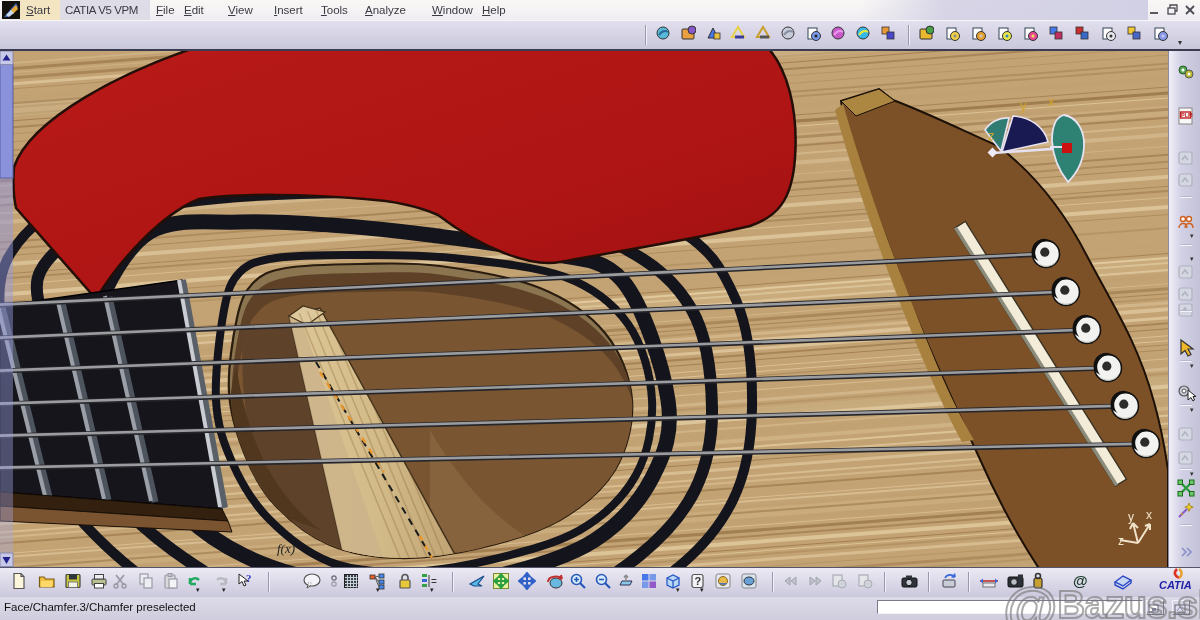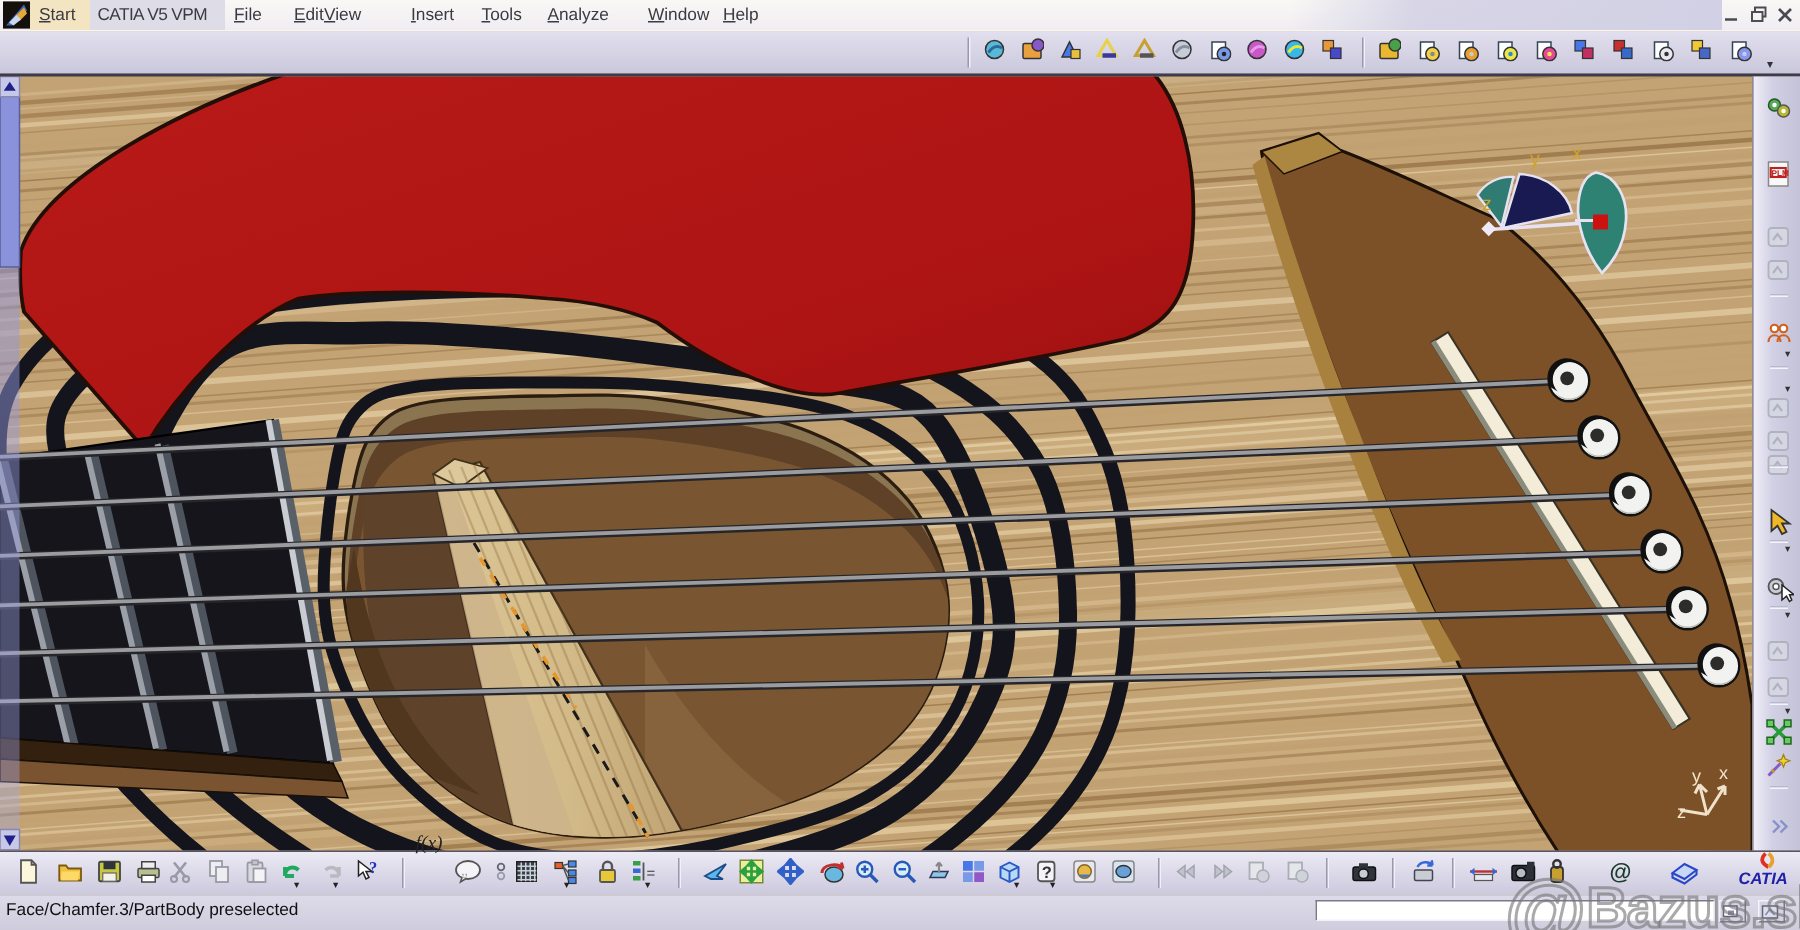--- a/index.html
+++ b/index.html
@@ -25,22 +25,22 @@
         <path d="M2 16 L14 2 L16 6 L6 16 Z" fill="#3a66b8"></path>
         <path d="M8 10 L14 4 16 8 11 13 Z" fill="#e8a838"></path>
         <path d="M4 14 L9 9 12 12 7 16 Z" fill="#c8d8f0"></path>
       </svg></div>
 <div style="position:absolute;left:20px;top:0;width:40px;height:20px;background:#f3e5c2"></div>
 <div style="position:absolute;left:60px;top:0;width:90px;height:20px;background:#dedce6"></div>
 <div style="position:absolute;left:860px;top:0;width:288px;height:20px;background:linear-gradient(90deg,rgba(211,209,228,0),rgba(211,209,228,0.9) 30%,#d2d0e4)"></div>
 <div class="m" style="left:26px"><u>S</u>tart</div>
 <div class="m" style="left:65px"><span style="letter-spacing:-0.4px">CATIA V5 VPM</span></div>
 <div class="m" style="left:156px"><u>F</u>ile</div>
-<div class="m" style="left:196px"><u>E</u>dit</div>
-<div class="m" style="left:216px"><u>V</u>iew</div>
+<div class="m" style="left:184px"><u>E</u>dit</div>
+<div class="m" style="left:228px"><u>V</u>iew</div>
 <div class="m" style="left:274px"><u>I</u>nsert</div>
 <div class="m" style="left:321px"><u>T</u>ools</div>
 <div class="m" style="left:365px"><u>A</u>nalyze</div>
 <div class="m" style="left:432px"><u>W</u>indow</div>
 <div class="m" style="left:482px"><u>H</u>elp</div>
 <div id="winbtns"><svg width="52" height="18" viewBox="0 0 52 18">
         <g stroke="#4a4a52" stroke-width="1.8">
           <line x1="2" y1="12" x2="10" y2="12"></line>
         </g>
         <g fill="none" stroke="#4a4a52" stroke-width="1.3">
@@ -522,21 +522,21 @@
       <path d="M4 12 C4 6 10 5 13 8 M4 12 L4 6 M4 12 L10 12" stroke="#1faa5f" stroke-width="2.6" fill="none"></path>
     </svg></div>
 <div class="ticon" style="left:212px;top:572px"><svg width="18" height="18" viewBox="0 0 18 18">
       <path d="M14 12 C14 6 8 5 5 8 M14 12 L14 6 M14 12 L8 12" stroke="#b8bac0" stroke-width="2.4" fill="none"></path>
     </svg></div>
 <div class="ticon" style="left:236px;top:572px"><svg width="18" height="18" viewBox="0 0 18 18">
       <path d="M3 2 L3 12 6 9.5 8 14 10 13 8 9 12 9 Z" fill="#fff" stroke="#222" stroke-width="1"></path>
       <text x="10" y="10" font-family="Liberation Serif" font-size="11" font-weight="bold" fill="#2233bb">?</text>
     </svg></div>
 <div class="vsep" style="left:268px;top:572px"></div>
-<div class="ticon" style="left:276px;top:553px"><svg width="20" height="18" viewBox="0 0 20 18">
+<div class="ticon" style="left:276px;top:540px"><svg width="20" height="18" viewBox="0 0 20 18">
       <text x="1" y="13" font-family="Liberation Serif" font-size="13" font-style="italic" fill="#222">f(x)</text>
     </svg></div>
 <div class="ticon" style="left:302px;top:572px"><svg width="20" height="18" viewBox="0 0 20 18">
       <ellipse cx="10" cy="8" rx="8" ry="6" fill="#f4f4f8" stroke="#555" stroke-width="1.2"></ellipse>
       <path d="M6 13 L5 16 9 13.5" fill="#f4f4f8" stroke="#555" stroke-width="1"></path>
       <text x="5.5" y="11" font-size="8" fill="#888">,,</text>
     </svg></div>
 <div class="ticon" style="left:330px;top:572px"><svg width="8" height="18" viewBox="0 0 8 18">
       <circle cx="4" cy="6" r="2.2" fill="none" stroke="#667" stroke-width="1.2"></circle>
       <circle cx="4" cy="12" r="2.2" fill="none" stroke="#99a" stroke-width="1.2"></circle>
@@ -685,21 +685,21 @@
 <div style="position:absolute;left:376px;top:586px;font-size:7px;color:#222;z-index:31">▾</div>
 <div style="position:absolute;left:430px;top:586px;font-size:7px;color:#222;z-index:31">▾</div>
 <div style="position:absolute;left:676px;top:586px;font-size:7px;color:#222;z-index:31">▾</div>
 <div style="position:absolute;left:700px;top:586px;font-size:7px;color:#222;z-index:31">▾</div>
 <div class="ticon" style="left:1155px;top:567px"><svg width="40" height="26" viewBox="0 0 40 26">
       <path d="M22 2 C18 6 20 9 24 11" stroke="#e03020" stroke-width="2.5" fill="none"></path>
       <path d="M24 2 C28 5 27 9 24 11" stroke="#e8a030" stroke-width="2.5" fill="none"></path>
       <text x="4" y="22" font-family="Liberation Sans" font-size="11" font-weight="bold" font-style="italic" fill="#2020a8">CATIA</text>
     </svg></div>
 <div id="statusbar">
-    <div class="txt">Face/Chamfer.3/PartBody preselected</div>
+    <div class="txt">Face/Chamfer.3/Chamfer preselected</div>
     <div class="inp"></div>
 <div class="sbtn" style="left:1146px"><svg width="14" height="12" viewBox="0 0 14 12">
         <rect x="2" y="2" width="9" height="7" fill="#fff" stroke="#667" stroke-width="1"></rect>
         <rect x="5" y="5" width="4" height="3" fill="#88a"></rect>
       </svg></div>
     <div class="sbtn" style="left:1172px"><svg width="14" height="12" viewBox="0 0 14 12">
         <rect x="2" y="2" width="10" height="8" fill="#dde" stroke="#667" stroke-width="1"></rect>
         <path d="M4 8 L7 4 L10 8" stroke="#88a" stroke-width="1" fill="none"></path>
       </svg></div>
 </div>

